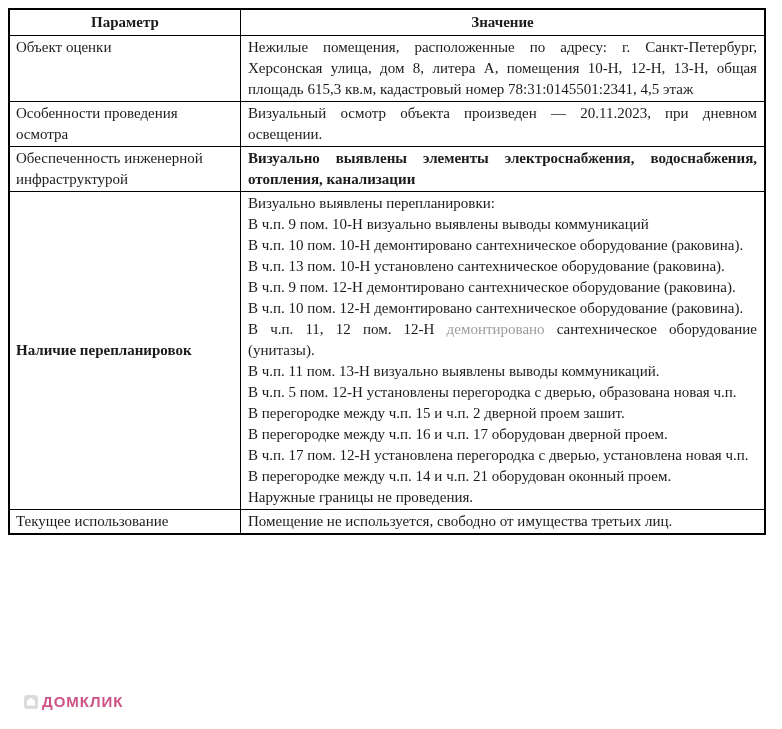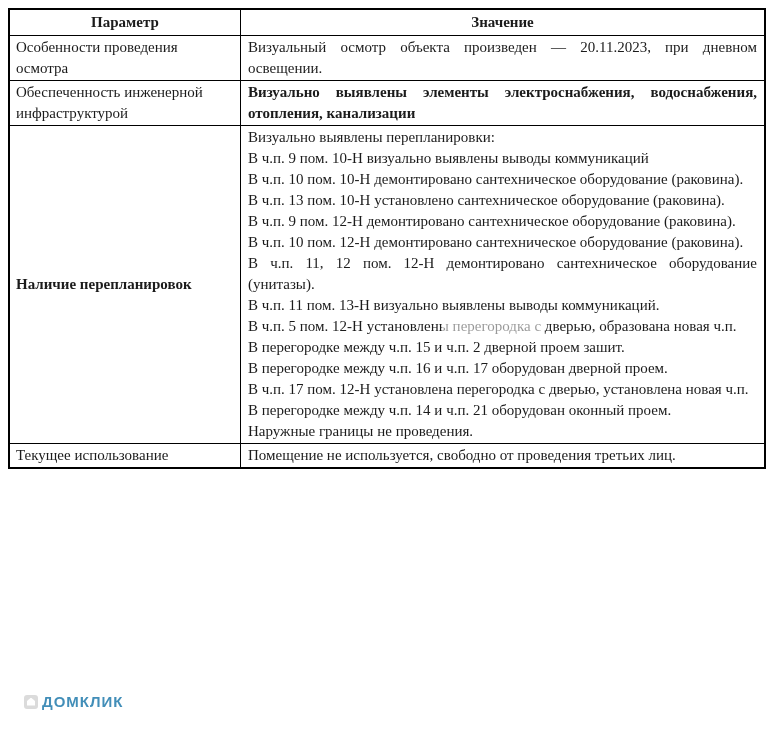--- a/index.html
+++ b/index.html
@@ -83,21 +83,21 @@
     width: 8px;
     height: 8px;
     background: #ffffff;
     clip-path: polygon(50% 0, 100% 45%, 100% 100%, 0 100%, 0 45%);
   }
   .watermark .wm-text {
     font-family: "Liberation Sans", "DejaVu Sans", sans-serif;
     font-weight: bold;
     font-size: 15px;
     letter-spacing: 1px;
-    color: #0369a1;
+    color: #be185d;
   }
   
   .light-spot {
     position: absolute;
     left: 442px;
     top: 318px;
     width: 102px;
     height: 20px;
     background: rgba(255, 255, 255, 0.55);
     border-radius: 4px;
@@ -111,20 +111,24 @@
 <div class="page">
 
   <table class="params">
     <thead>
       <tr>
         <th class="param-head">Параметр</th>
         <th class="value-head">Значение</th>
       </tr>
     </thead>
     <tbody id="table-body">
+        <tr>
+          <td class="param">Объект оценки</td>
+          <td class="value">Нежилые помещения, расположенные по адресу: г. Санкт-Петербург, Херсонская улица, дом 8, литера А, помещения 10-Н, 12-Н, 13-Н, общая площадь 615,3 кв.м, кадастровый номер 78:31:0145501:2341, 4,5 этаж</td>
+        </tr>
         <tr>
           <td class="param">Особенности проведения осмотра</td>
           <td class="value">Визуальный осмотр объекта произведен — 20.11.2023, при дневном освещении.</td>
         </tr>
         <tr>
           <td class="param">Обеспеченность инженерной инфраструктурой</td>
           <td class="value v-mid">Визуально выявлены элементы электроснабжения, водоснабжения, отопления, канализации</td>
         </tr>
         <tr>
           <td class="param v-mid">Наличие перепланировок</td>
@@ -140,21 +144,21 @@
             <div class="vline">В ч.п. 5 пом. 12-Н установлены перегородка с дверью, образована новая ч.п.</div>
             <div class="vline">В перегородке между ч.п. 15 и ч.п. 2 дверной проем зашит.</div>
             <div class="vline">В перегородке между ч.п. 16 и ч.п. 17 оборудован дверной проем.</div>
             <div class="vline">В ч.п. 17 пом. 12-Н установлена перегородка с дверью, установлена новая ч.п.</div>
             <div class="vline">В перегородке между ч.п. 14 и ч.п. 21 оборудован оконный проем.</div>
             <div class="vline">Наружные границы не проведения.</div>
           </td>
         </tr>
         <tr>
           <td class="param">Текущее использование</td>
-          <td class="value">Помещение не используется, свободно от проведения третьих лиц.</td>
+          <td class="value">Помещение не используется, свободно от имущества третьих лиц.</td>
         </tr>
       </tbody>
   </table>
 
   <div class="light-spot"></div>
 
   <div class="watermark">
     <span class="wm-logo"></span>
     <span class="wm-text">ДОМКЛИК</span>
   </div>

